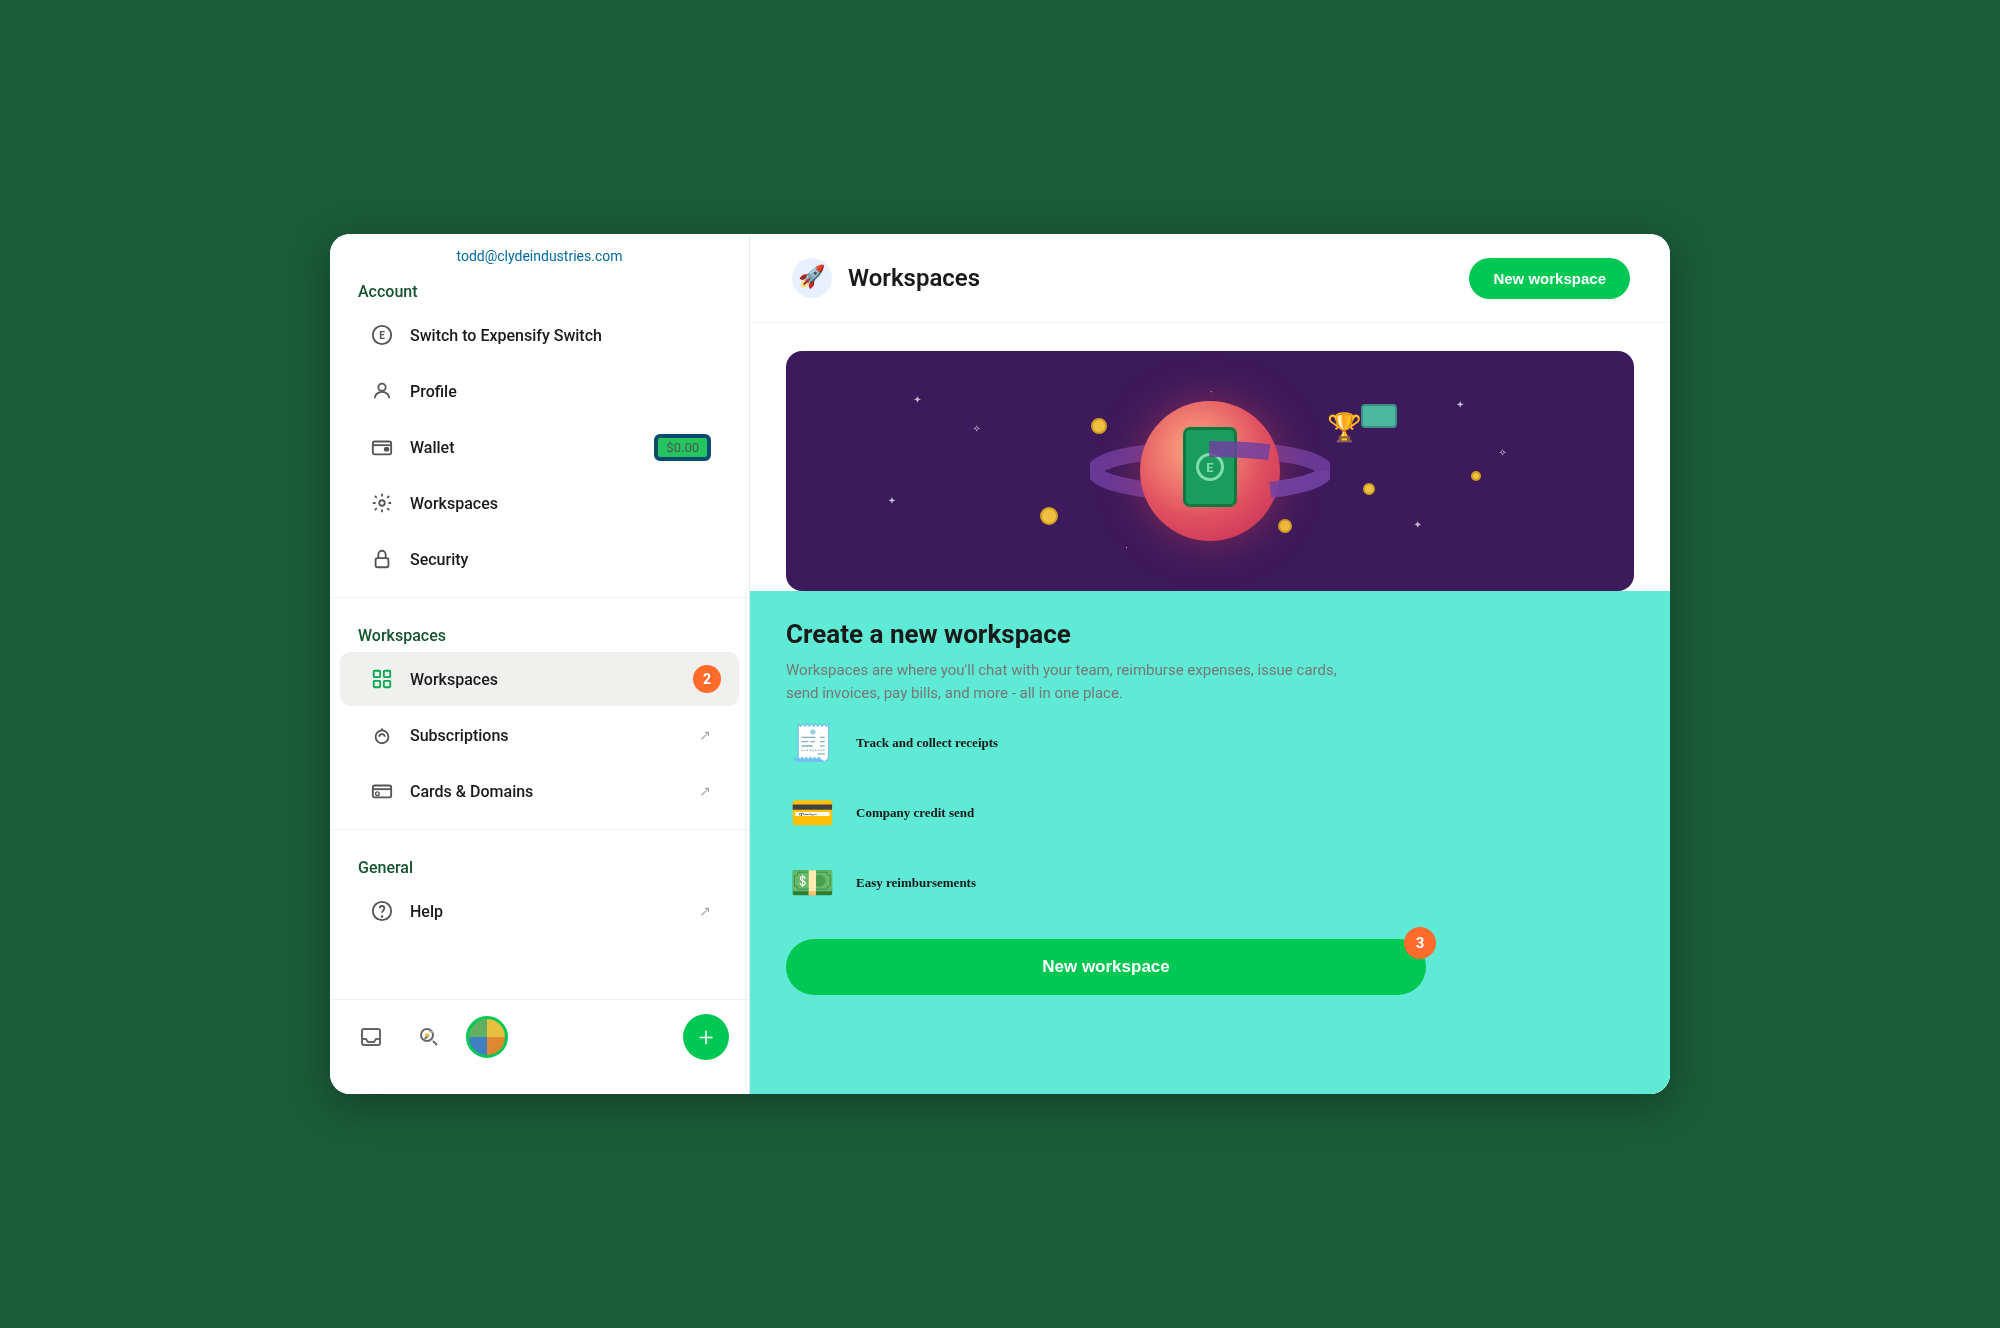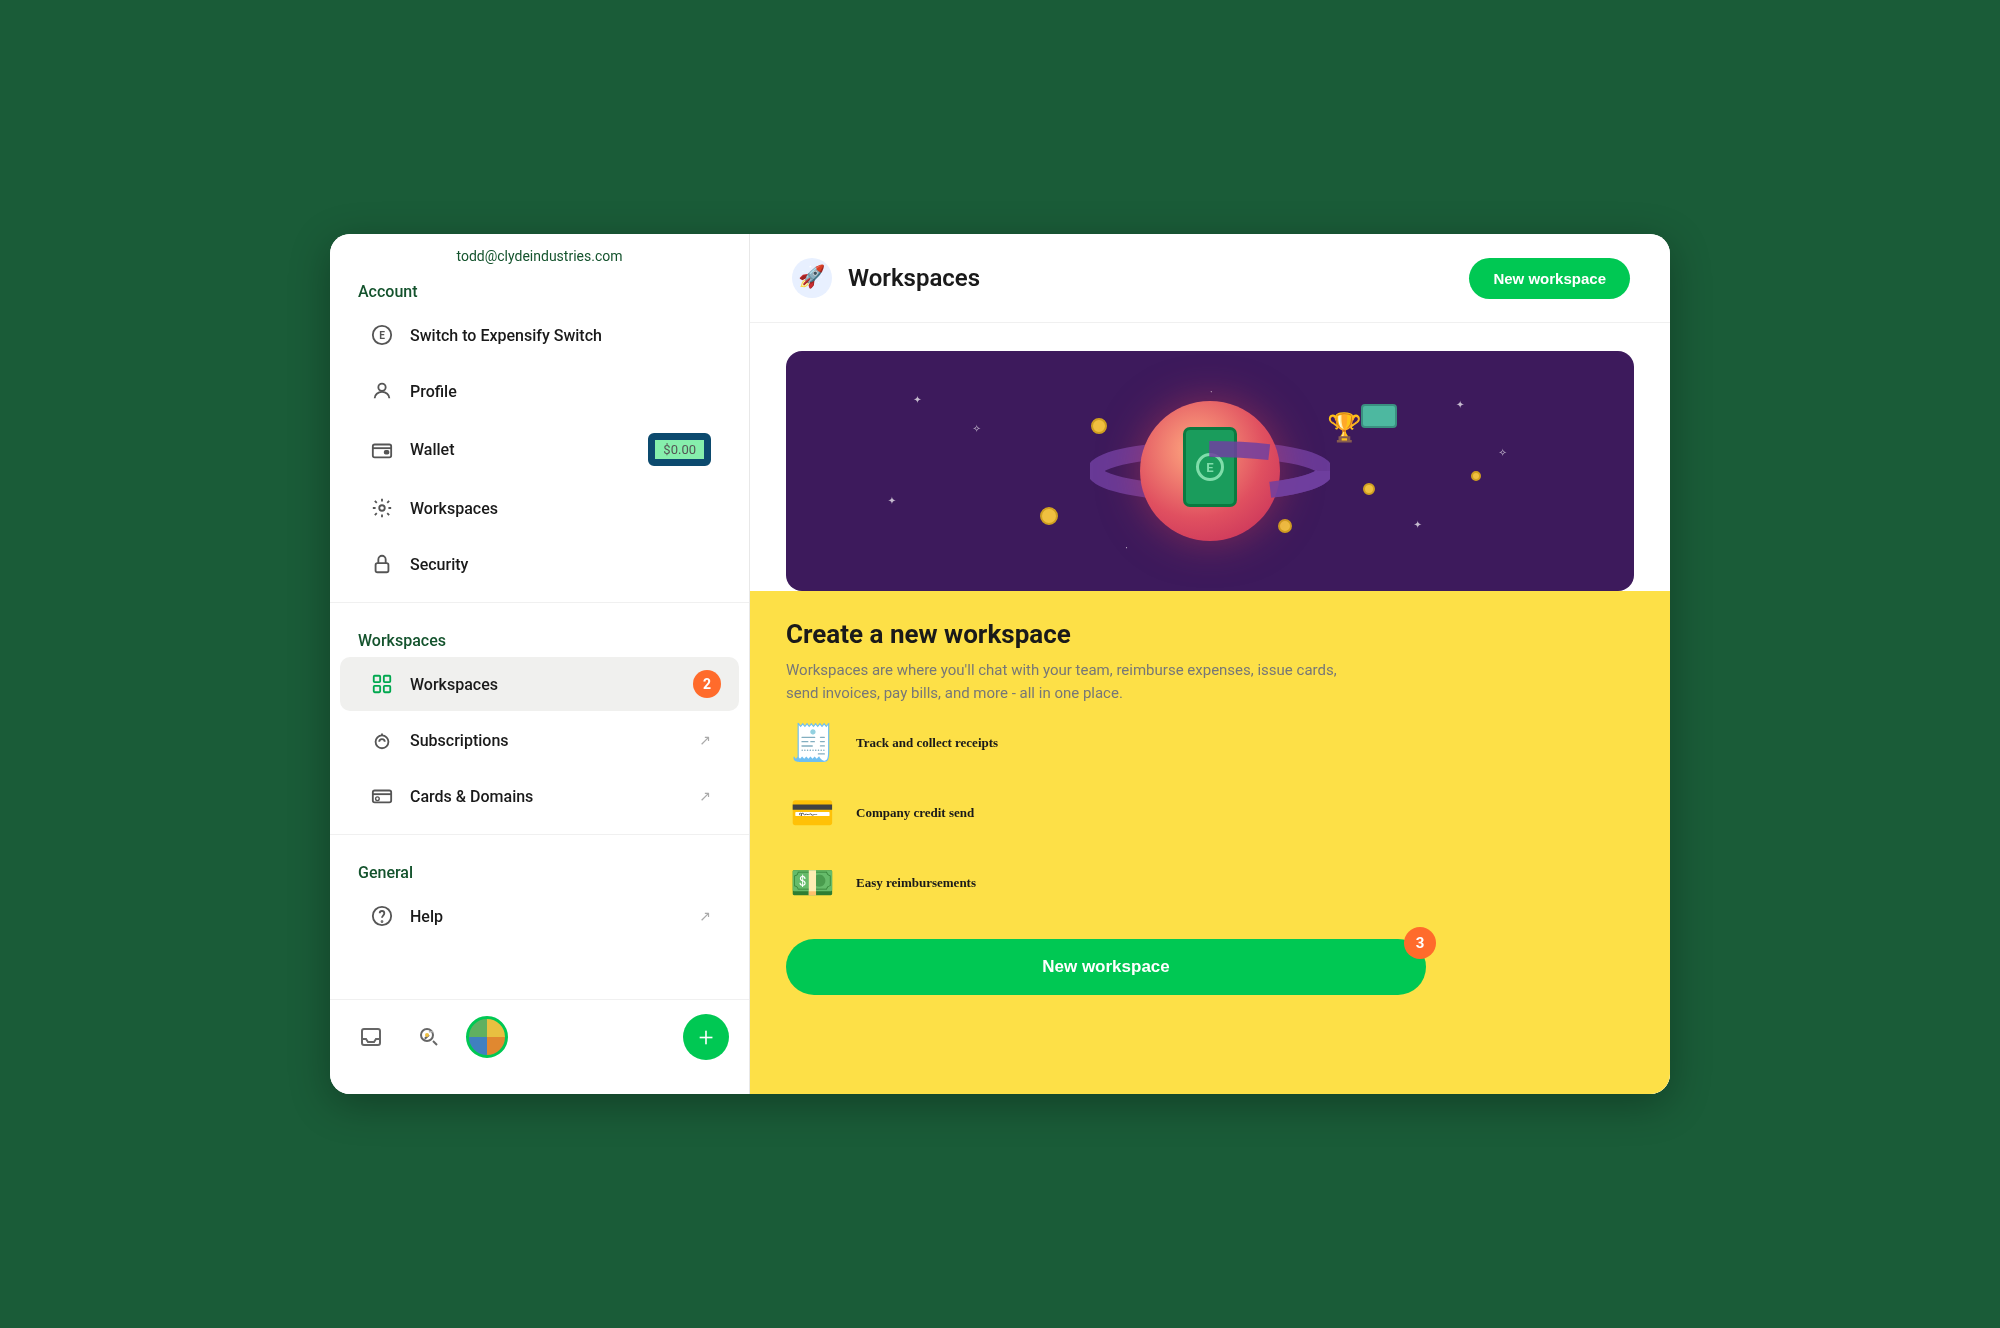--- a/index.html
+++ b/index.html
@@ -27,21 +27,21 @@
       width: 420px;
       min-width: 420px;
       background: #fff;
       border-right: 1px solid #e8e8e8;
       display: flex;
       flex-direction: column;
       padding: 0 0 20px 0;
     }
     .sidebar-email {
       font-size: 14px;
-      color: #14532d;
+      color: #0369a1;
       text-align: center;
       padding: 14px 20px 0;
     }
     .sidebar-section-label {
       font-size: 16px;
       color: #14532d;
       font-weight: 500;
       padding: 18px 28px 6px;
       text-transform: none;
       letter-spacing: 0;
@@ -70,22 +70,22 @@
       font-size: 18px;
       flex-shrink: 0;
     }
     .sidebar-item-label {
       font-size: 16px;
       font-weight: 500;
       color: #1a1a1a;
       flex: 1;
     }
     .sidebar-item-badge {
-      background: #86efac;
-      border: 7px solid #0c4a6e;
+      background: #22c55e;
+      border: 4px solid #0c4a6e;
       border-radius: 6px;
       padding: 2px 8px;
       font-size: 13px;
       color: #555;
     }
     .sidebar-item-external {
       color: #aaa;
       font-size: 14px;
     }
     .badge-notification {
@@ -222,21 +222,21 @@
       width: 36px;
       height: 24px;
       background: #4db8a0;
       border-radius: 4px;
       border: 2px solid #3a9080;
     }
 
     
     .create-section {
       padding: 28px 36px;
-      background: #fde047;
+      background: #5eead4;
       flex: 1;
     }
     .create-title {
       font-size: 26px;
       font-weight: 700;
       color: #1a1a1a;
       margin-bottom: 10px;
     }
     .create-desc {
       font-size: 15px;

